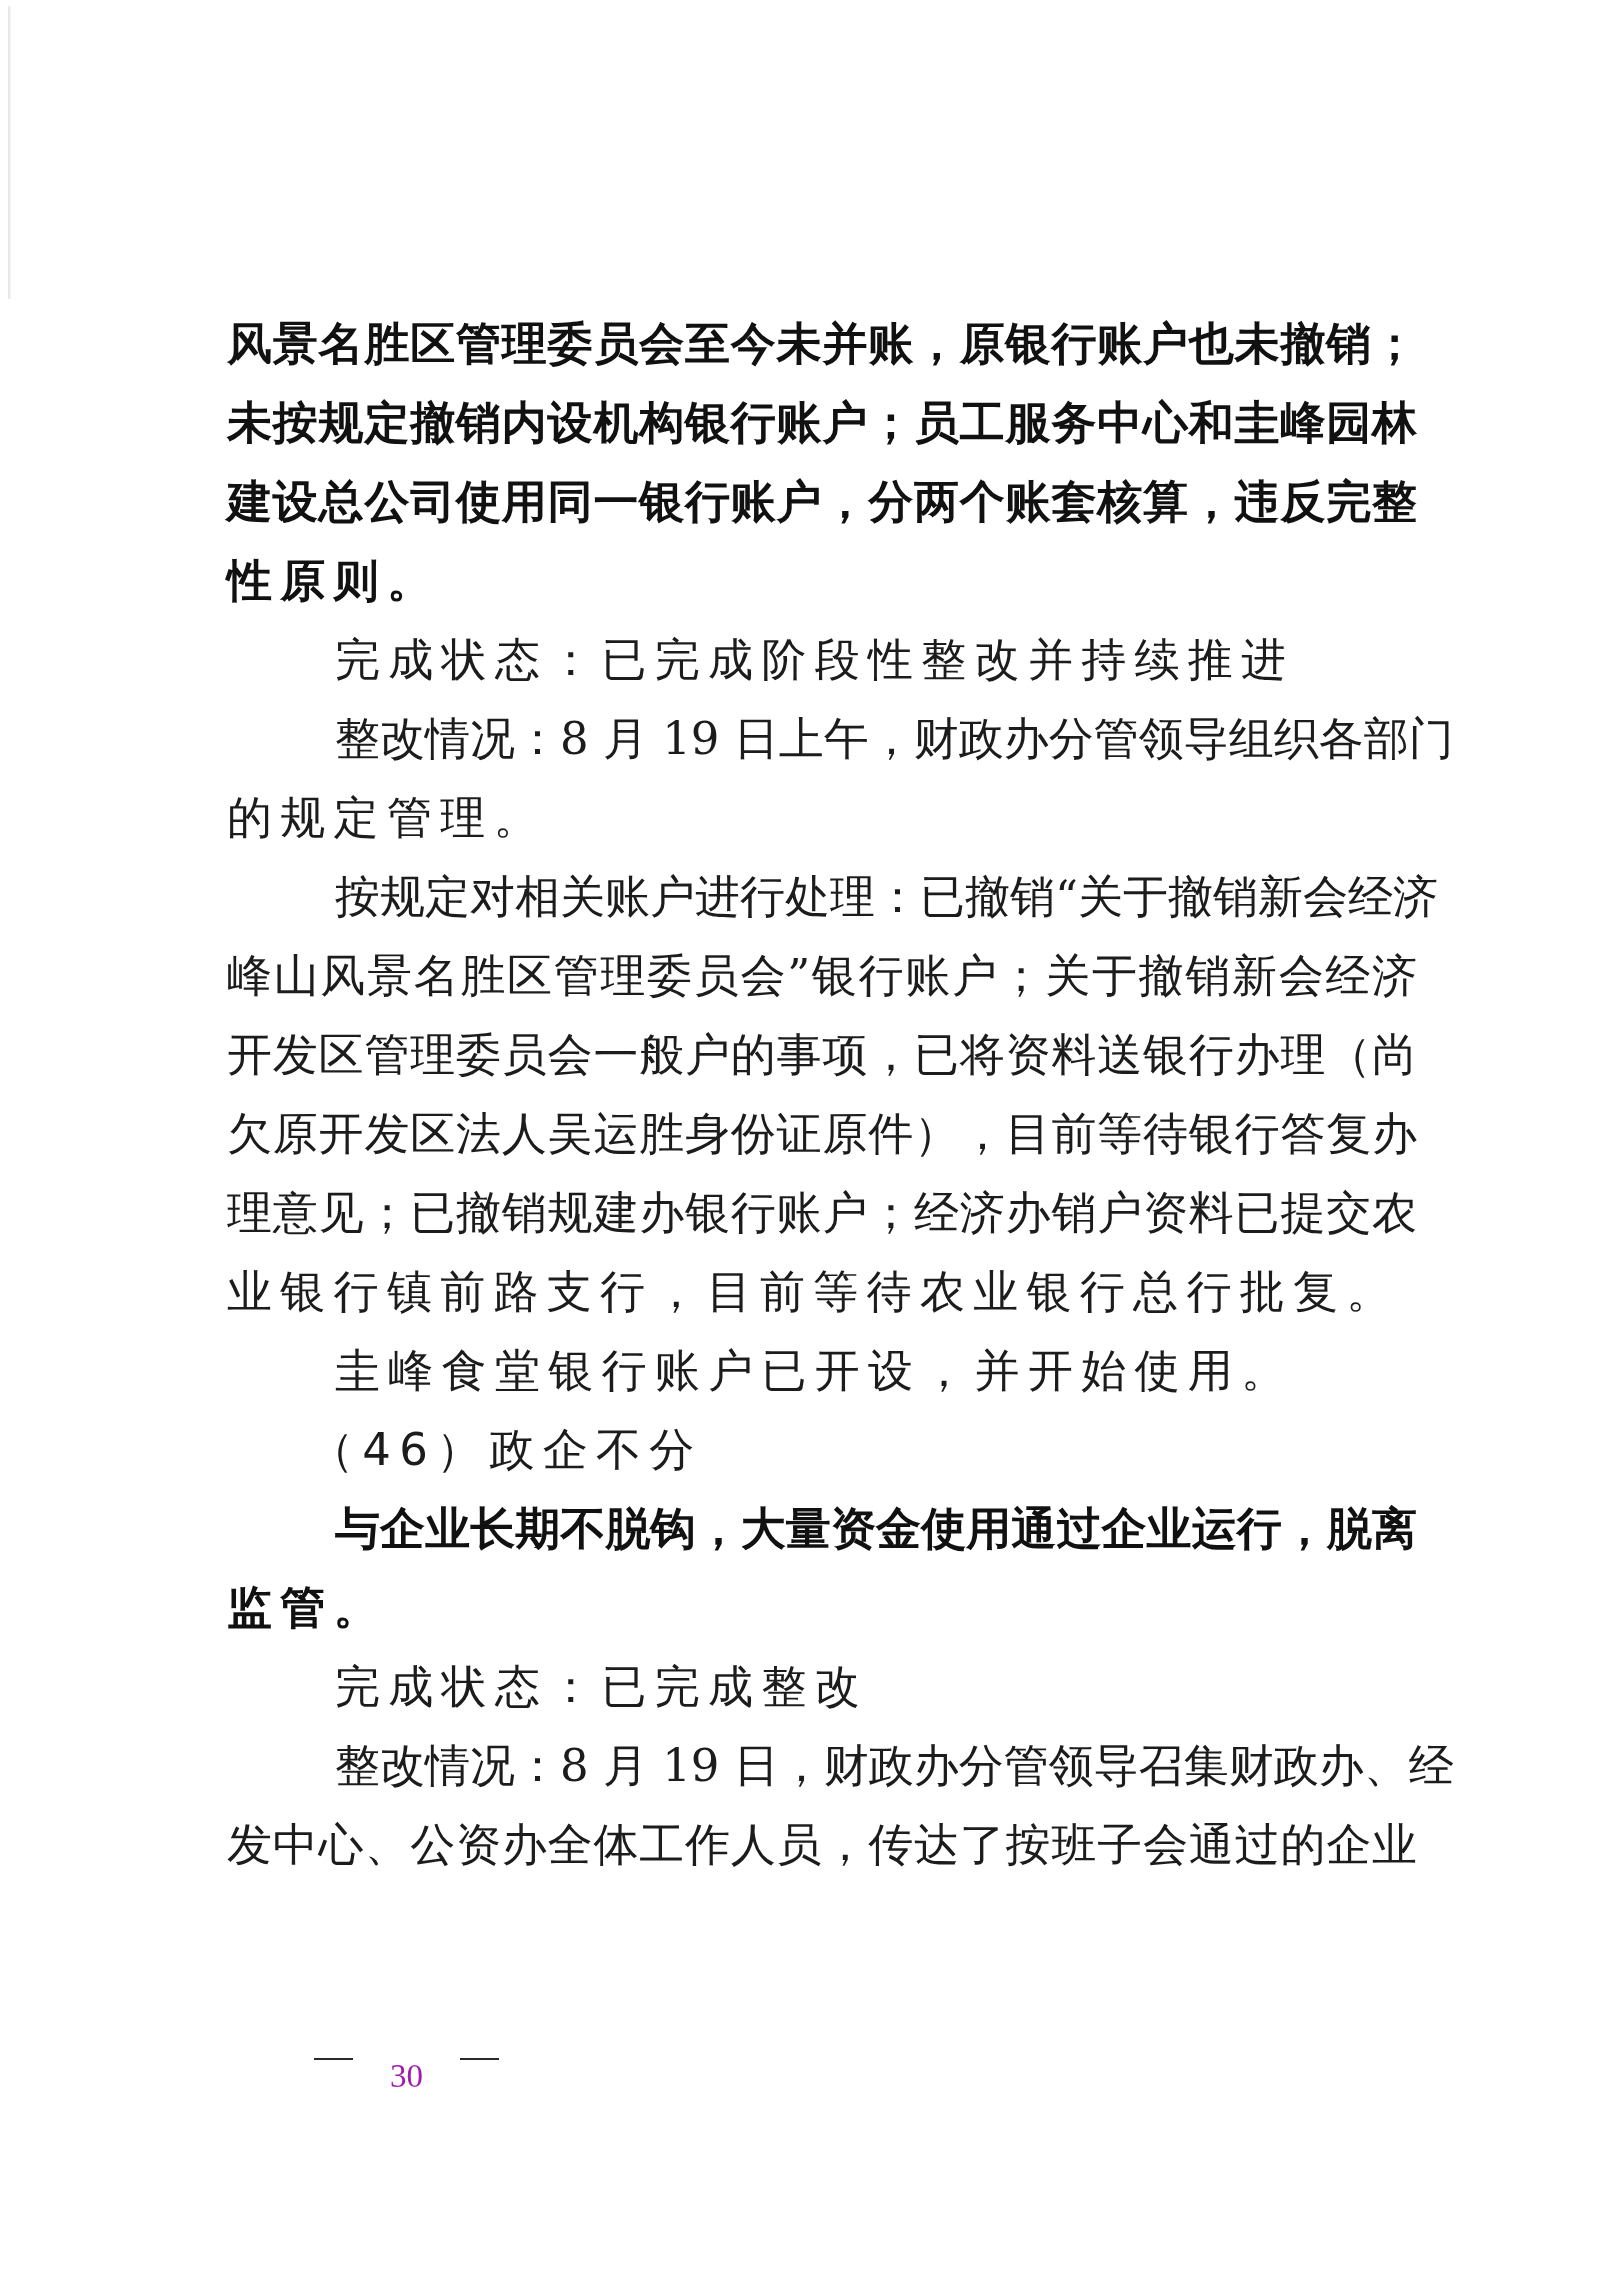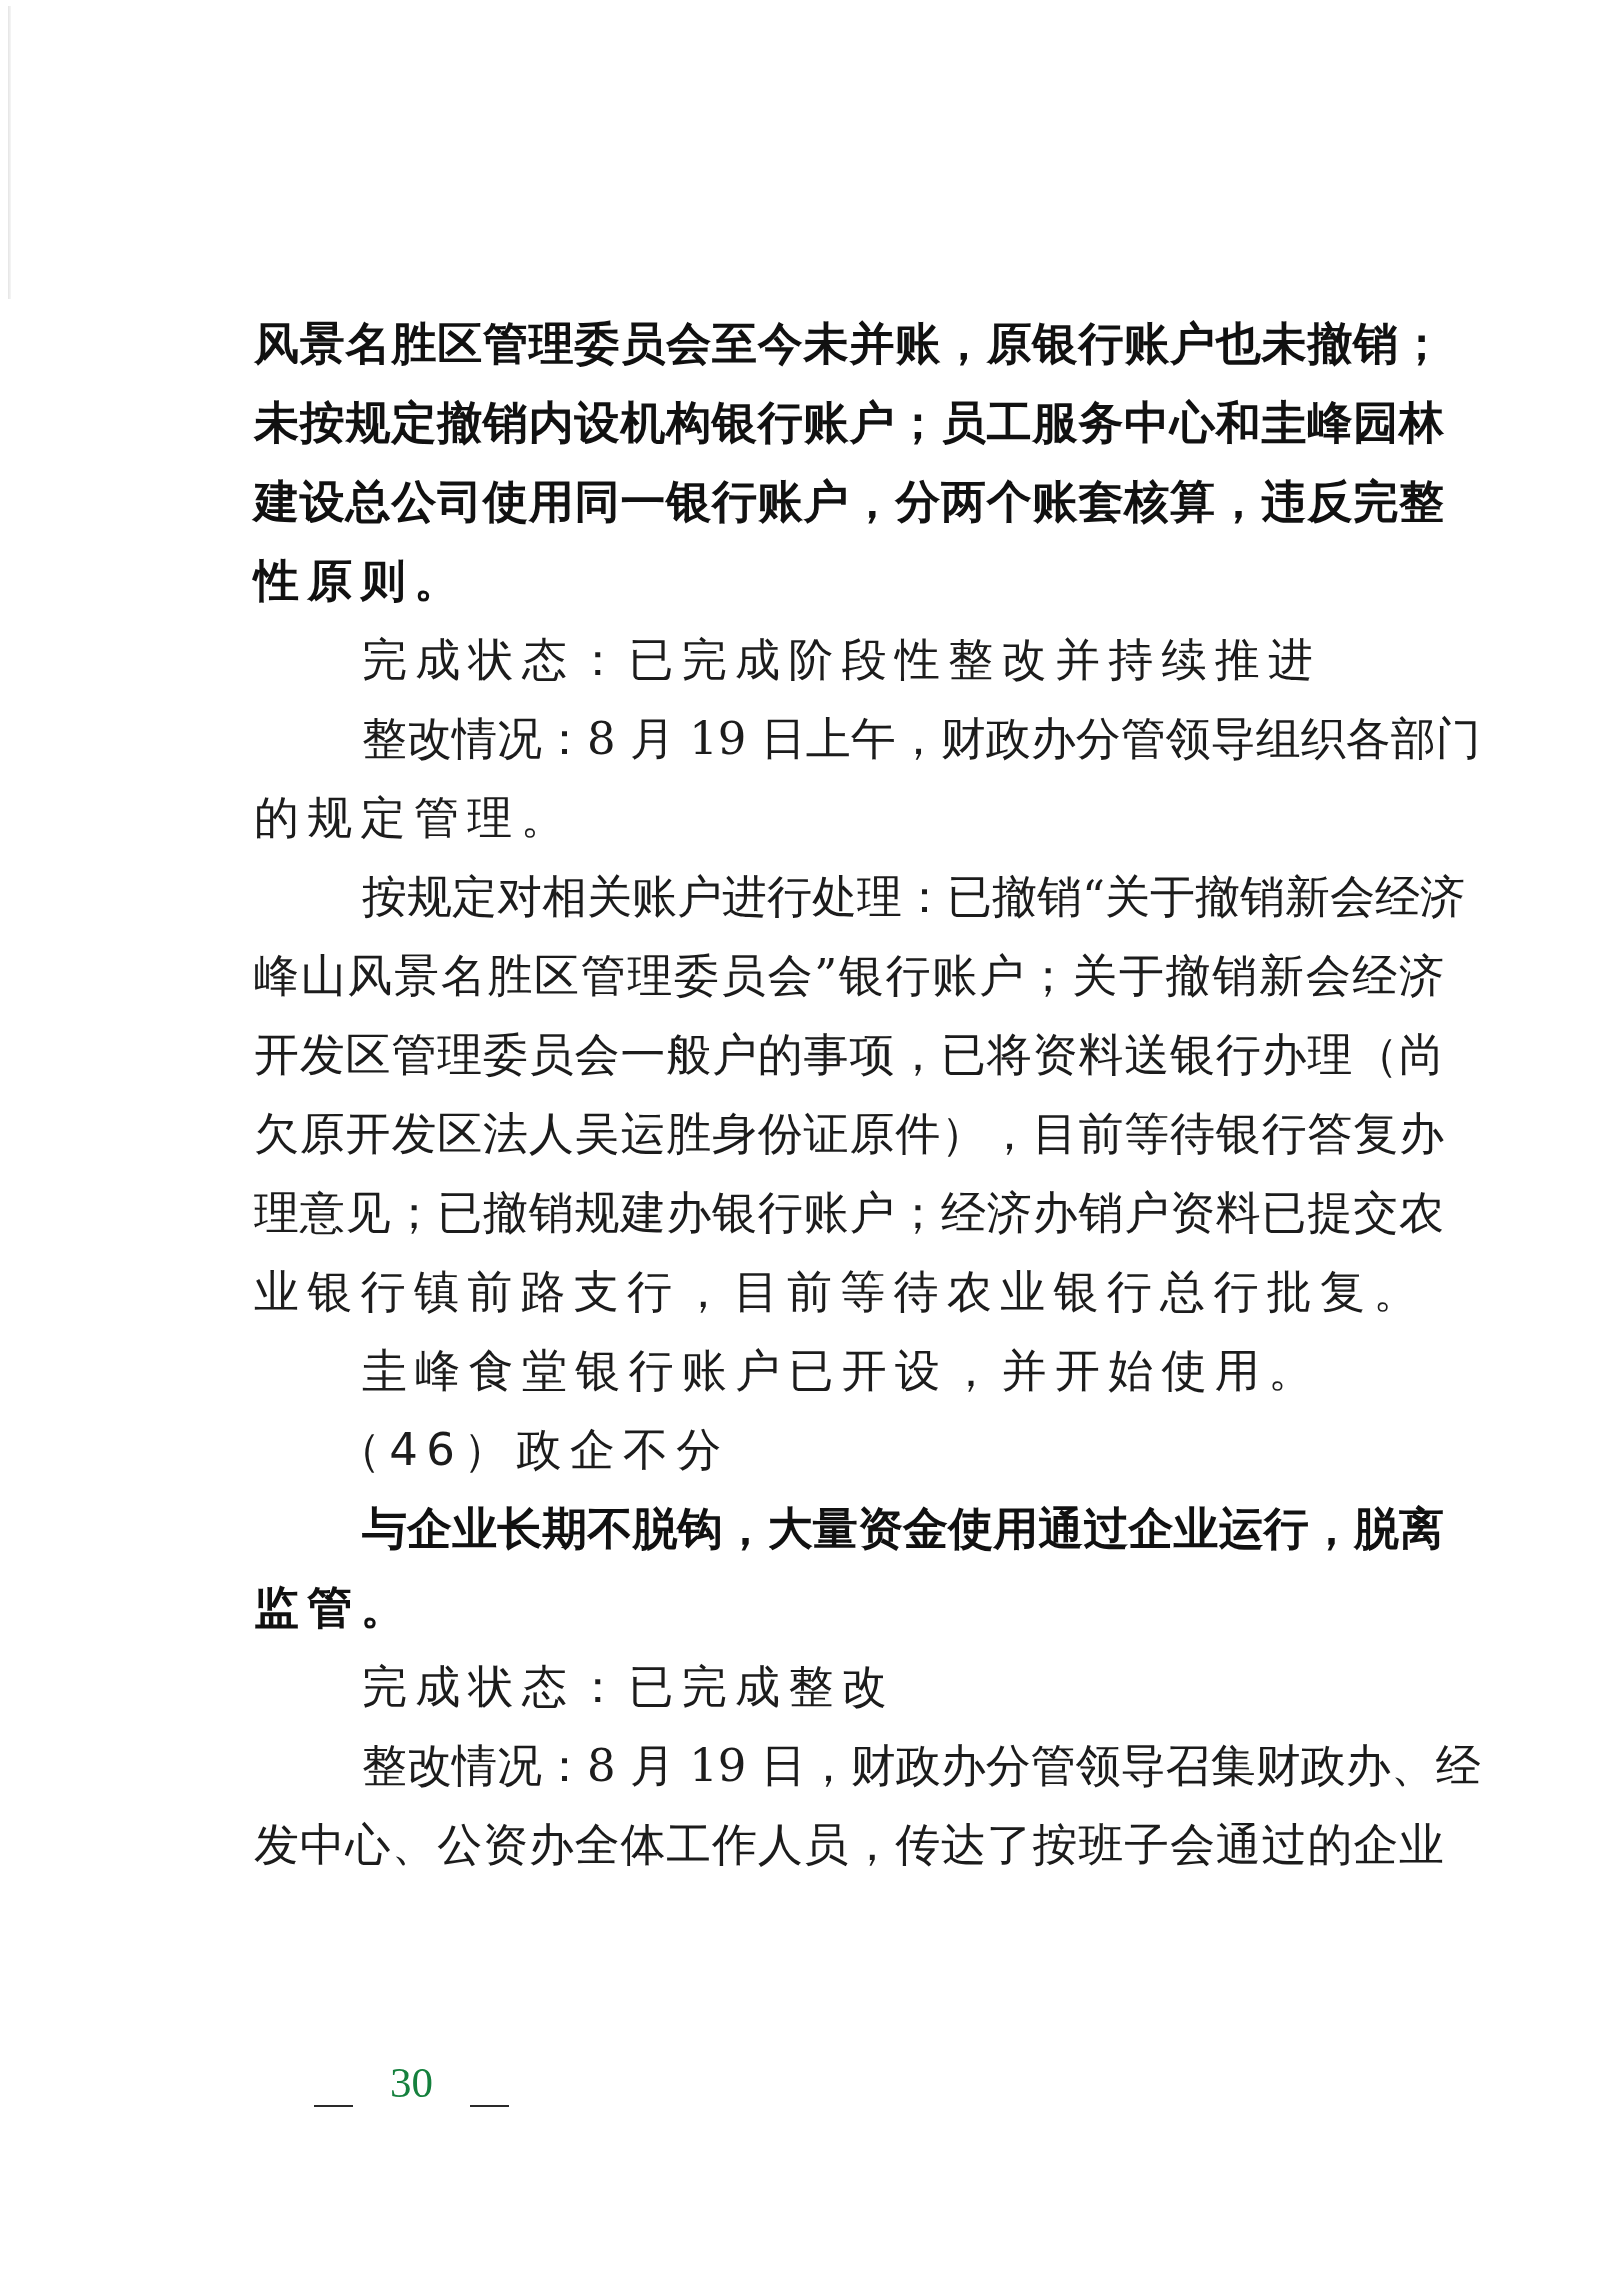--- a/index.html
+++ b/index.html
@@ -18,21 +18,21 @@
     .scan-edge {
       position: absolute;
       left: 7.8px;
       top: 5.9px;
       width: 2.9px;
       height: 293px;
       background: linear-gradient(to right, #e4e4e4, #f6f6f6);
     }
     .page-body {
       position: absolute;
-      left: 254px;
+      left: 227px;
       top: 304px;
       width: 1190px;
     }
     .line {
       height: 79px;
       line-height: 79px;
       font-size: 45px;
       white-space: nowrap;
       overflow: visible;
       text-align: justify;
@@ -54,24 +54,24 @@
       font-weight: normal;
       padding-left: 82px;
       letter-spacing: 2px;
     }
     .footer {
       position: absolute;
       left: 314px;
       top: 2058px;
       height: 49px;
       display: flex;
-      align-items: flex-end;
+      align-items: flex-start;
       font-family: "Liberation Serif", "DejaVu Serif", serif;
-      font-size: 43px;
-      color: #15803d;
+      font-size: 33px;
+      color: #a21caf;
     }
     .footer .dash {
       display: inline-block;
       width: 39px;
       height: 2px;
       background: #2a2a2a;
     }
     .footer .num {
       margin: 0 37px;
     }

